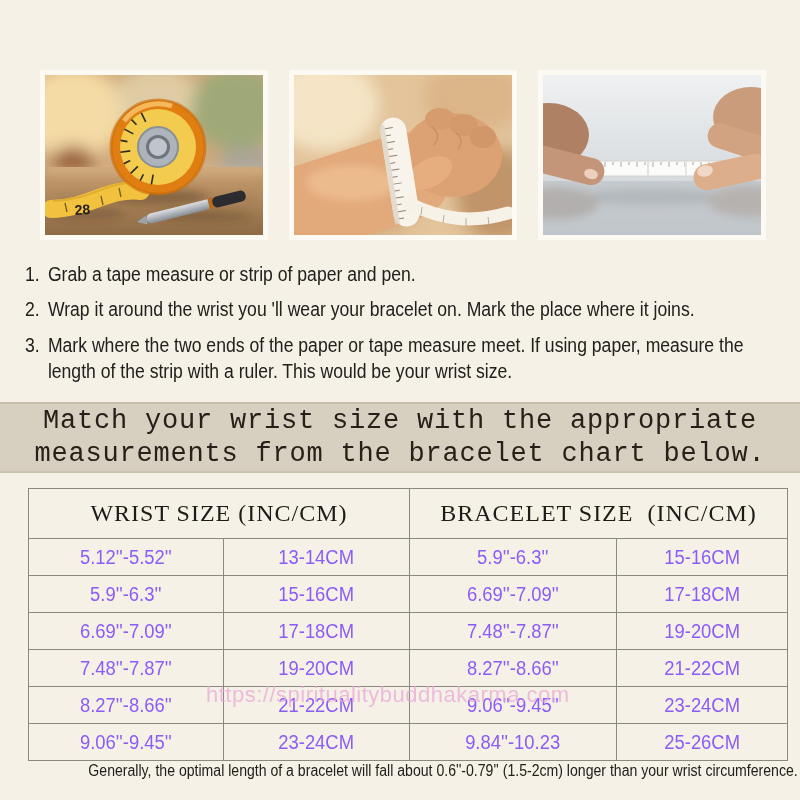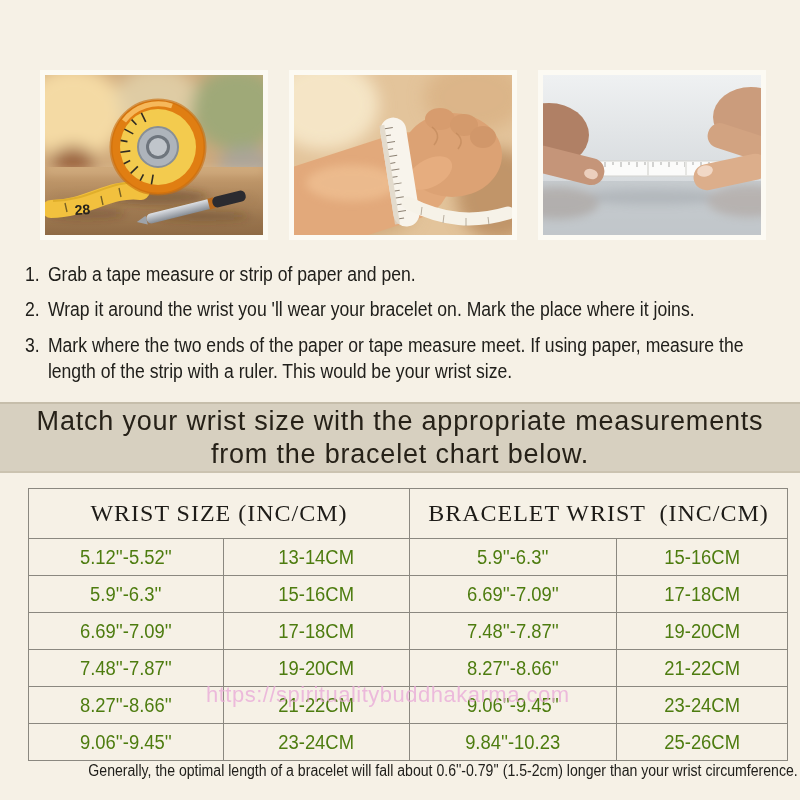--- a/index.html
+++ b/index.html
@@ -39,38 +39,38 @@
 
   
   .banner {
     position:absolute; top:402px; left:0; width:800px; height:71px;
     background:#d7d0c0; box-sizing:border-box;
     border-top:2px solid #c6beab; border-bottom:2px solid #cbc3b0;
     display:flex; align-items:center; justify-content:center;
   }
   .banner p {
     margin:16px; max-width:780px; text-align:center;
-    font-family:Liberation Sans, sans-serif; font-size:27px; line-height:1.2;
+    font-family:Liberation Mono, monospace; font-size:27px; line-height:1.2;
     letter-spacing:0.8px; color:#262118;
   }
 
   
   .table-wrap {position:absolute; top:488px; left:28px; width:759px; z-index:1;}
   table.size-chart {
     width:759px; border-collapse:collapse; table-layout:fixed;
     background:transparent;
   }
   table.size-chart th, table.size-chart td {
     border:1px solid #8b8880; text-align:center; padding:0;
   }
   table.size-chart th {
     height:49px; font-family:"Liberation Serif", serif; font-weight:400;
     font-size:24px; letter-spacing:1px; color:#1e1c18;
   }
-  table.size-chart td {height:36px; font-size:20px; color:#4d7c0f;}
+  table.size-chart td {height:36px; font-size:20px; color:#8b5cf6;}
   .cond {display:inline-block; transform:scaleX(0.92);}
   .pre {white-space:pre;}
 
   
   .watermark {
     position:absolute; top:682px; left:206px; z-index:2;
     font-size:22px; letter-spacing:0.5px; color:#e9a8d8; opacity:0.75;
     pointer-events:none;
   }
 
@@ -267,21 +267,21 @@
           <col style="width:186px">
           <col style="width:207px">
           <col style="width:171px">
       </colgroup>
       <thead>
         <tr>
           <th colspan="2">
             <span class="pre">WRIST SIZE (INC/CM)</span>
           </th>
           <th colspan="2">
-            <span class="pre">BRACELET WRIST  (INC/CM)</span>
+            <span class="pre">BRACELET SIZE  (INC/CM)</span>
           </th>
         </tr>
       </thead>
       <tbody>
         <tr>
           <td><span class="cond">5.12''-5.52''</span></td>
           <td><span class="cond">13-14CM</span></td>
           <td><span class="cond">5.9''-6.3''</span></td>
           <td><span class="cond">15-16CM</span></td>
         </tr>

